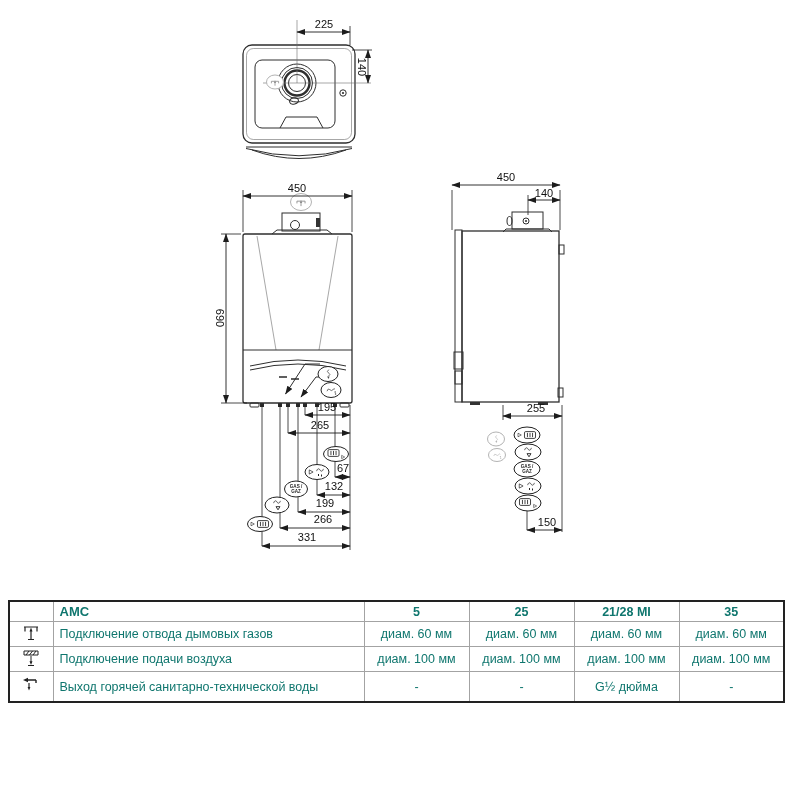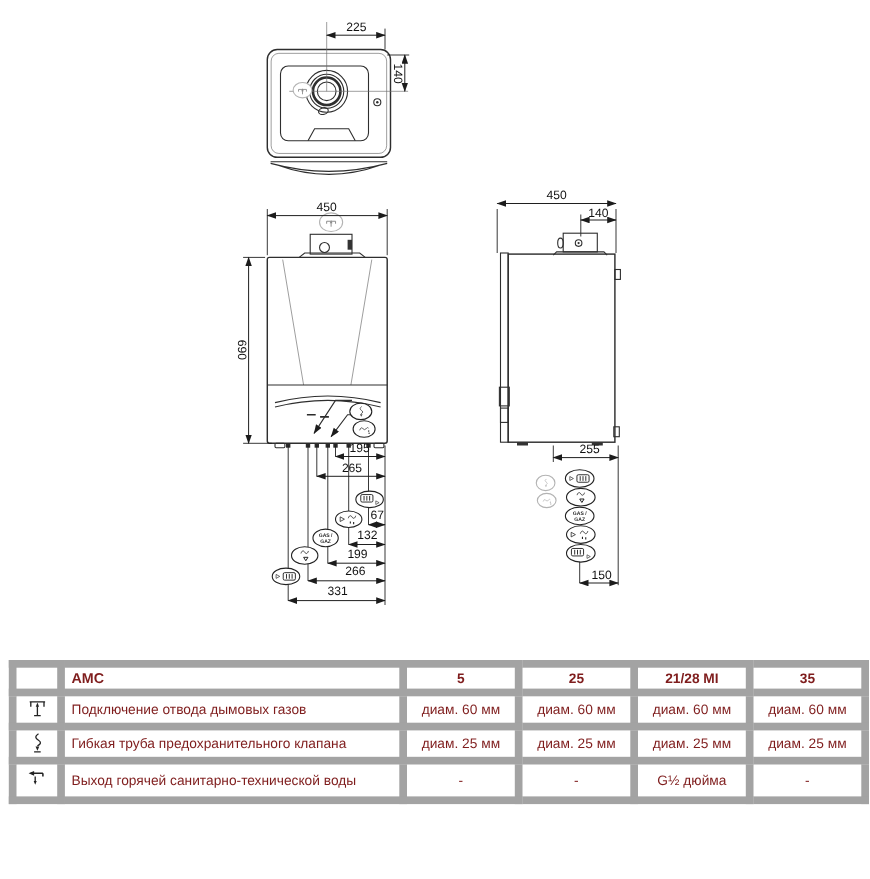--- a/index.html
+++ b/index.html
@@ -1,32 +1,32 @@
 <!DOCTYPE html>
 <html><head>
 <meta charset="utf-8">
 <style>
   html,body{margin:0;padding:0;background:#fff;}
   #page{position:relative;width:791px;height:799px;background:#fff;overflow:hidden;
-        font-family:"Liberation Sans",sans-serif;color:#7f1d1d;}
+        font-family:"Liberation Sans",sans-serif;color:#0f766e;}
   #diagram{position:absolute;left:0;top:0;}
   svg .ln{stroke:#2e2e2e;stroke-width:1;fill:none;}
   svg .ln2{stroke:#2e2e2e;stroke-width:1.3;fill:none;}
   svg .thin{stroke:#6b6b6b;stroke-width:.6;fill:none;}
   svg .dim{stroke:#1c1c1c;stroke-width:.9;fill:none;}
   svg .ext{stroke:#1c1c1c;stroke-width:.8;fill:none;}
   svg text.d{font:11px "Liberation Sans",sans-serif;fill:#111;}
   svg text.gas{font:700 4.6px "Liberation Sans",sans-serif;fill:#222;}
   svg .ell{fill:#fff;stroke:#222;stroke-width:1;}
   svg .ellg{fill:#fff;stroke:#b3b3b3;stroke-width:1;}
   svg .glyph{stroke:currentColor;stroke-width:1;fill:none;}
   
   #spec{position:absolute;left:8px;top:600px;width:775px;border-collapse:collapse;
         table-layout:fixed;font-size:12.5px;}
-  #spec td,#spec th{border:7px solid #a3a3a3;padding:1px 4px;vertical-align:middle;
+  #spec td,#spec th{border:1px solid #a3a3a3;padding:1px 4px;vertical-align:middle;
         overflow:hidden;}
   #spec{border:2px solid #222;}
   #spec th{font-weight:bold;text-align:center;padding:2px 4px;}
   #spec th.brand{text-align:left;padding-left:6px;font-size:13px;}
   #spec td.desc{text-align:left;padding-left:6px;line-height:1.12;}
   #spec td.val{text-align:center;}
   #spec td.ic{text-align:center;padding:0;}
   .rowh1 td{height:22px;margin-top:27px;}
   .rowh2 td{height:43px;}
   .rowh3 td{height:27px;}
@@ -304,29 +304,28 @@
       <polygon points="10,4.6 8.5,8.6 11.5,8.6" fill="#222"></polygon>
             </svg></td>
     <td class="desc">Подключение отвода дымовых газов</td>
     <td class="val">диам. 60 мм</td>
     <td class="val">диам. 60 мм</td>
     <td class="val">диам. 60 мм</td>
     <td class="val">диам. 60 мм</td>
   </tr>
   <tr class="rowh1">
     <td class="ic"><svg width="20" height="20" viewBox="0 0 20 20">
-      <path d="M11,2 Q6,5 11,8 Q15,10.5 10,13" stroke="#222" stroke-width="1.2" fill="none"></path>
-      <polygon points="8.3,13.6 10,17.5 11.7,13.6" fill="#222"></polygon>
-      <path d="M7,18.5 H13" stroke="#222" stroke-width="1" fill="none"></path>
+      <path d="M3,3 H17 M3,7 H17 M3,3 V7 M17,3 V7 M5,7 L8,3 M8.5,7 L11.5,3 M12,7 L15,3 M10,8 V14 M7,17.5 H13" stroke="#222" stroke-width="1" fill="none"></path>
+      <polygon points="10,17 8.5,13.2 11.5,13.2" fill="#222"></polygon>
             </svg></td>
-    <td class="desc">Гибкая труба предохранительного клапана</td>
-    <td class="val">диам. 25 мм</td>
-    <td class="val">диам. 25 мм</td>
-    <td class="val">диам. 25 мм</td>
-    <td class="val">диам. 25 мм</td>
+    <td class="desc">Подключение подачи воздуха</td>
+    <td class="val">диам. 100 мм</td>
+    <td class="val">диам. 100 мм</td>
+    <td class="val">диам. 100 мм</td>
+    <td class="val">диам. 100 мм</td>
   </tr>
   <tr class="rowh3">
     <td class="ic"><svg width="20" height="20" viewBox="0 0 20 20">
       <path d="M4,5 H15 M15,5 V8" stroke="#222" stroke-width="1.4" fill="none"></path>
       <polygon points="7,2.8 2,5 7,7.2" fill="#222"></polygon>
       <path d="M8,8 V12" stroke="#222" stroke-width="1.2" fill="none"></path>
       <polygon points="8,15.5 6.6,12 9.4,12" fill="#222"></polygon>
             </svg></td>
     <td class="desc">Выход горячей санитарно-технической воды</td>
     <td class="val">-</td>

